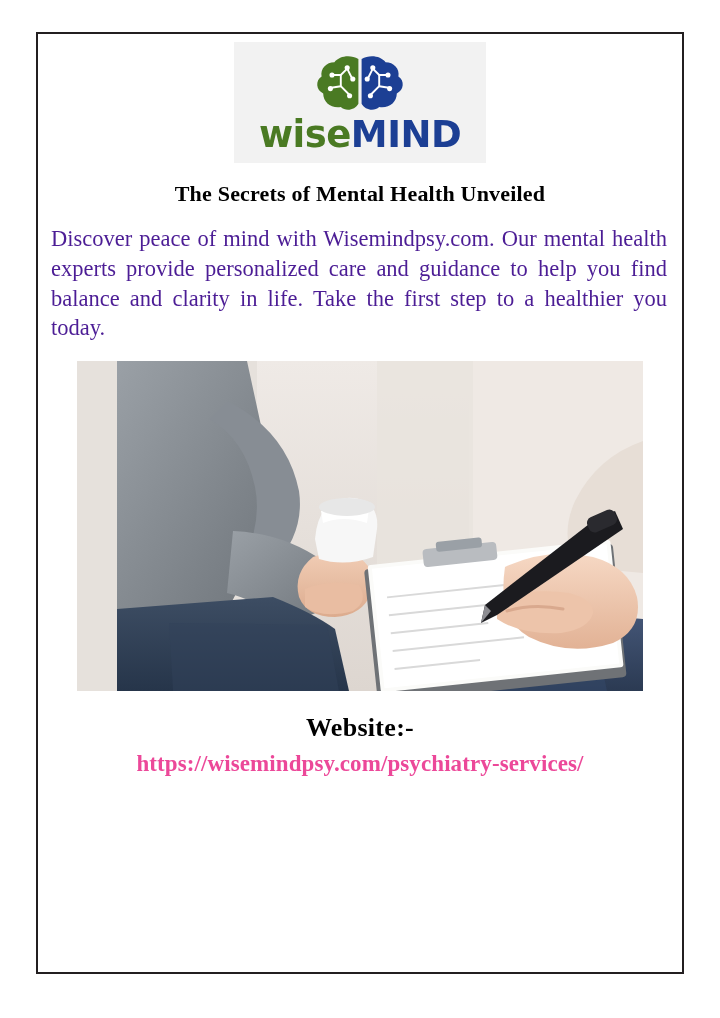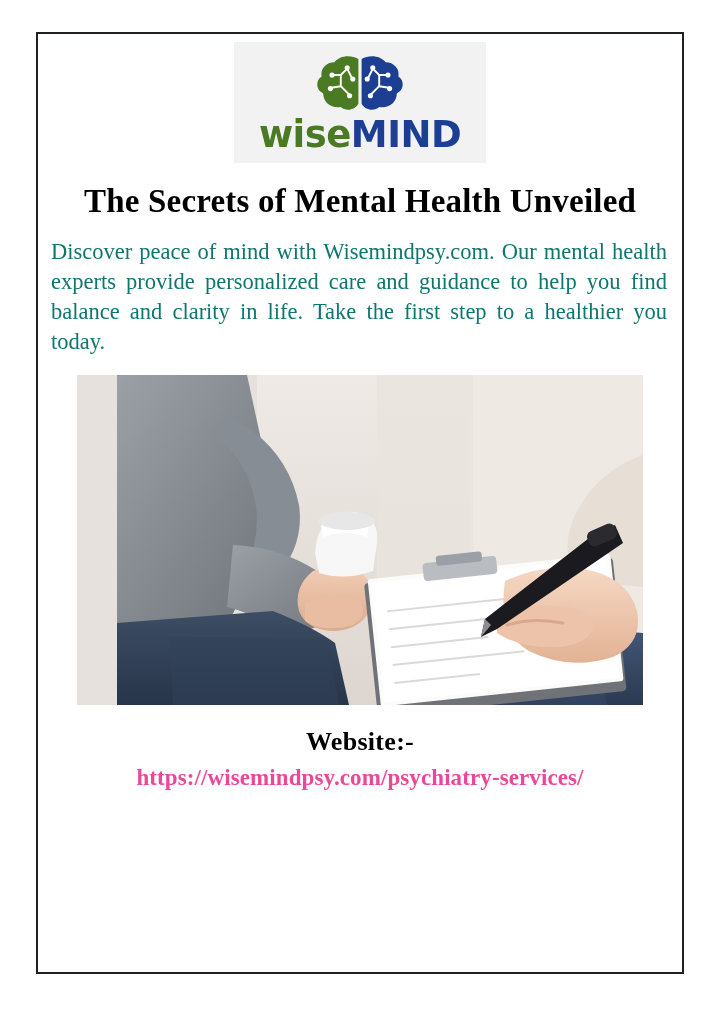--- a/index.html
+++ b/index.html
@@ -73,33 +73,33 @@
   }
   .logo-mind {
     color: #1c3f94;
     font-weight: 700;
   }
 
   
   .title {
     margin: 18px 18px 0 18px;
     text-align: center;
-    font-size: 33px;
+    font-size: 22px;
     font-weight: bold;
     line-height: 1.22;
     color: #000000;
     letter-spacing: 0.2px;
   }
 
   
   .body-text {
     margin: 16px 6px 0 4px;
     font-size: 22.5px;
     line-height: 1.33;
-    color: #0f766e;
+    color: #4c1d95;
     text-align: justify;
     text-justify: inter-word;
   }
 
   
   .photo {
     position: relative;
     margin: 18px auto 0 auto;
     width: 566px;
     height: 330px;

